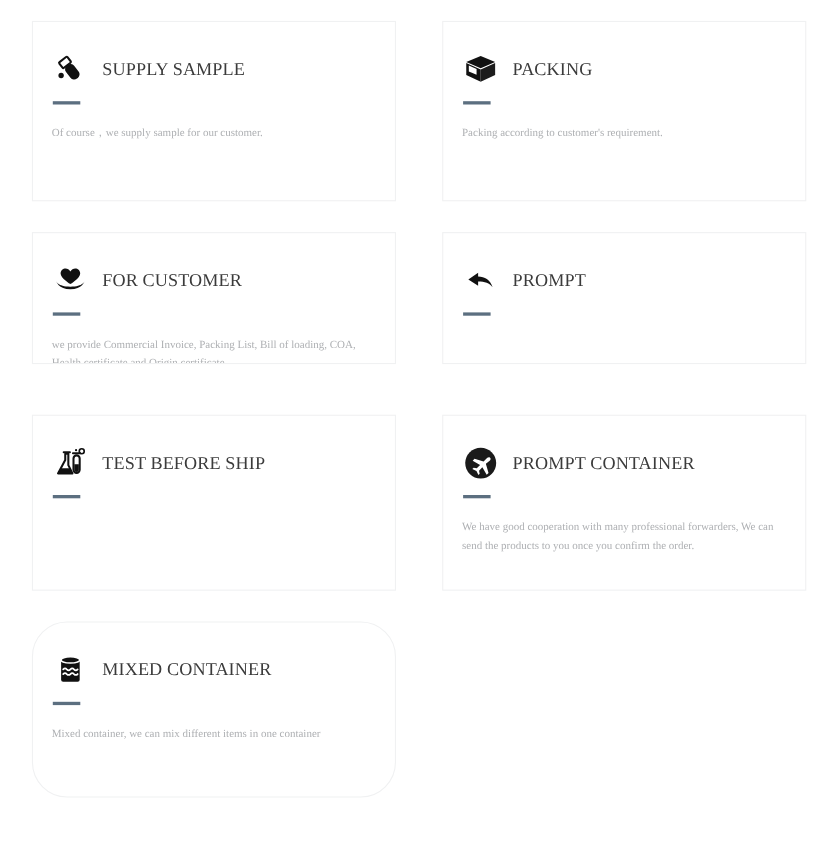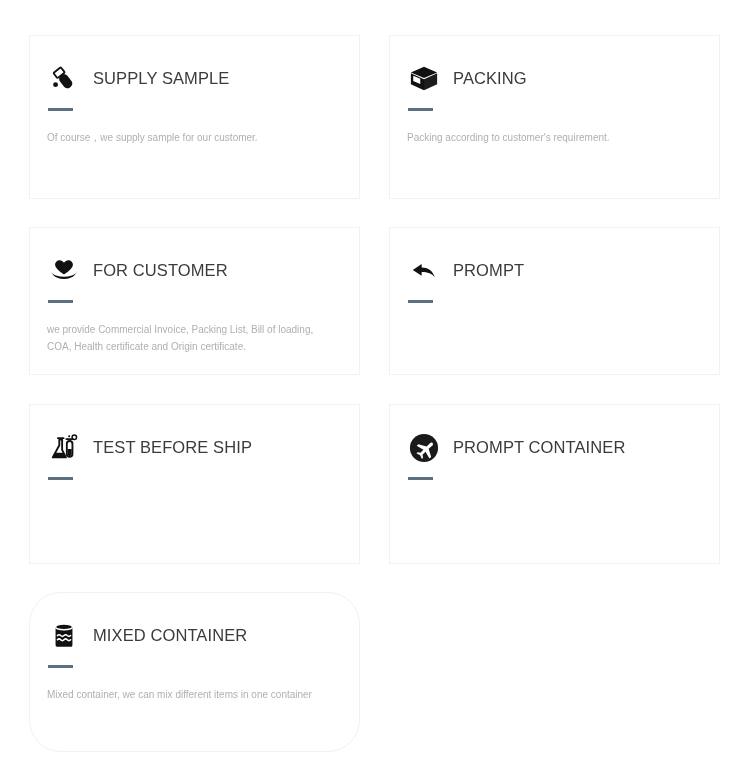--- a/index.html
+++ b/index.html
@@ -11,38 +11,39 @@
     width: 750px;
     height: 776px;
     font-family: "Liberation Sans", sans-serif;
     -webkit-font-smoothing: antialiased;
   }
 
   .features-grid {
     position: relative;
     width: 750px;
     height: 776px;
-    padding: 35px 22px 0 29px;
+    padding: 19px 22px 0 29px;
     display: grid;
     grid-template-columns: 331px 331px;
-    column-gap: 29px;
+    column-gap: 42px;
     grid-auto-rows: min-content;
     align-content: start;
+    font-family: Liberation Serif, serif;
   }
 
   .feature-card {
     background: #ffffff;
     border: 1px solid #f0f1f2;
     padding: 26px 22px 22px 17px;
     overflow: hidden;
   }
 
   
   .row-1 { height: 164px; margin-bottom: 28px; }
-  .row-2 { height: 148px; margin-bottom: 29px; }
+  .row-2 { height: 120px; margin-bottom: 46px; }
   .row-3 { height: 160px; margin-bottom: 28px; }
   .row-4 { height: 160px; border-radius: 32px; }
 
   .card-head {
     display: flex;
     align-items: center;
     gap: 12px;
     height: 34px;
   }
 
@@ -171,20 +172,21 @@
     <div class="card-head">
       <span class="card-icon">
         <svg width="30" height="30" viewBox="0 0 32 32" fill="none">
           <circle cx="16" cy="16" r="15" fill="#1a1a1a"></circle>
           <path d="M25 13.4 c.8-.8.8-2 .1-2.7 -.8-.7-1.9-.6-2.7.2l-3.6 3.6 -8.8-2.6 -1.8 1.8 7.2 4.2 -3.2 3.2 -3.1-.6 -1.2 1.2 4 1.9 1.9 4 1.2-1.2 -.6-3.1 3.2-3.2 4.2 7.2 1.8-1.8 -2.6-8.8 Z" fill="#ffffff"></path>
         </svg>
       </span>
       <span class="card-title">PROMPT CONTAINER</span>
     </div>
     <div class="card-rule"></div>
+    <div class="card-desc">We have good cooperation with many professional forwarders, We can send the products to you once you confirm the order.</div>
   </div>
 
   <div class="feature-card row-4 col-left">
     <div class="card-head">
       <span class="card-icon">
         <svg width="30" height="30" viewBox="0 0 32 32" fill="none">
           <path d="M7 6.5 h18 v19 a2 2 0 0 1 -2 2 h-14 a2 2 0 0 1 -2 -2 Z" fill="#111"></path>
           <ellipse cx="16" cy="6.3" rx="9" ry="3" fill="#111"></ellipse>
           <ellipse cx="16" cy="6.3" rx="9" ry="3" fill="none" stroke="#ffffff" stroke-width="1.4"></ellipse>
           <path d="M9 15.5 q1.8-1.8 3.5 0 q1.8 1.8 3.5 0 q1.8-1.8 3.5 0 q1.8 1.8 3.5 0" fill="none" stroke="#ffffff" stroke-width="1.7" stroke-linecap="round"></path>

